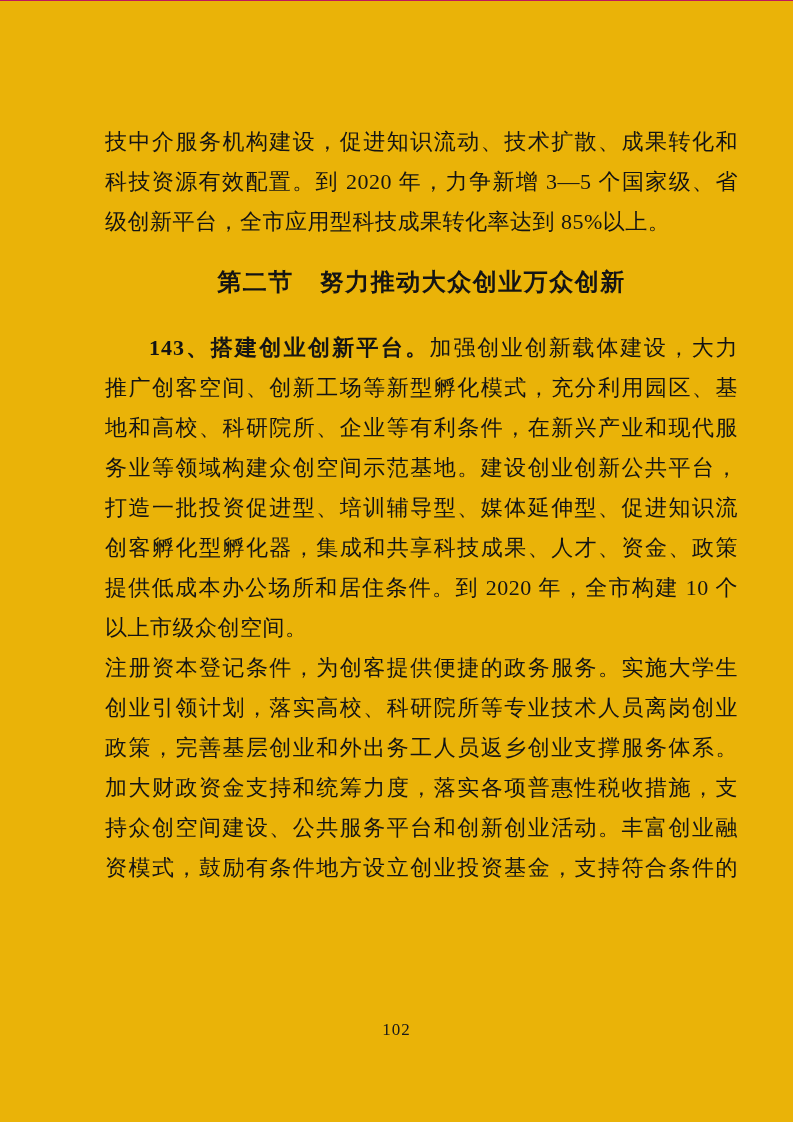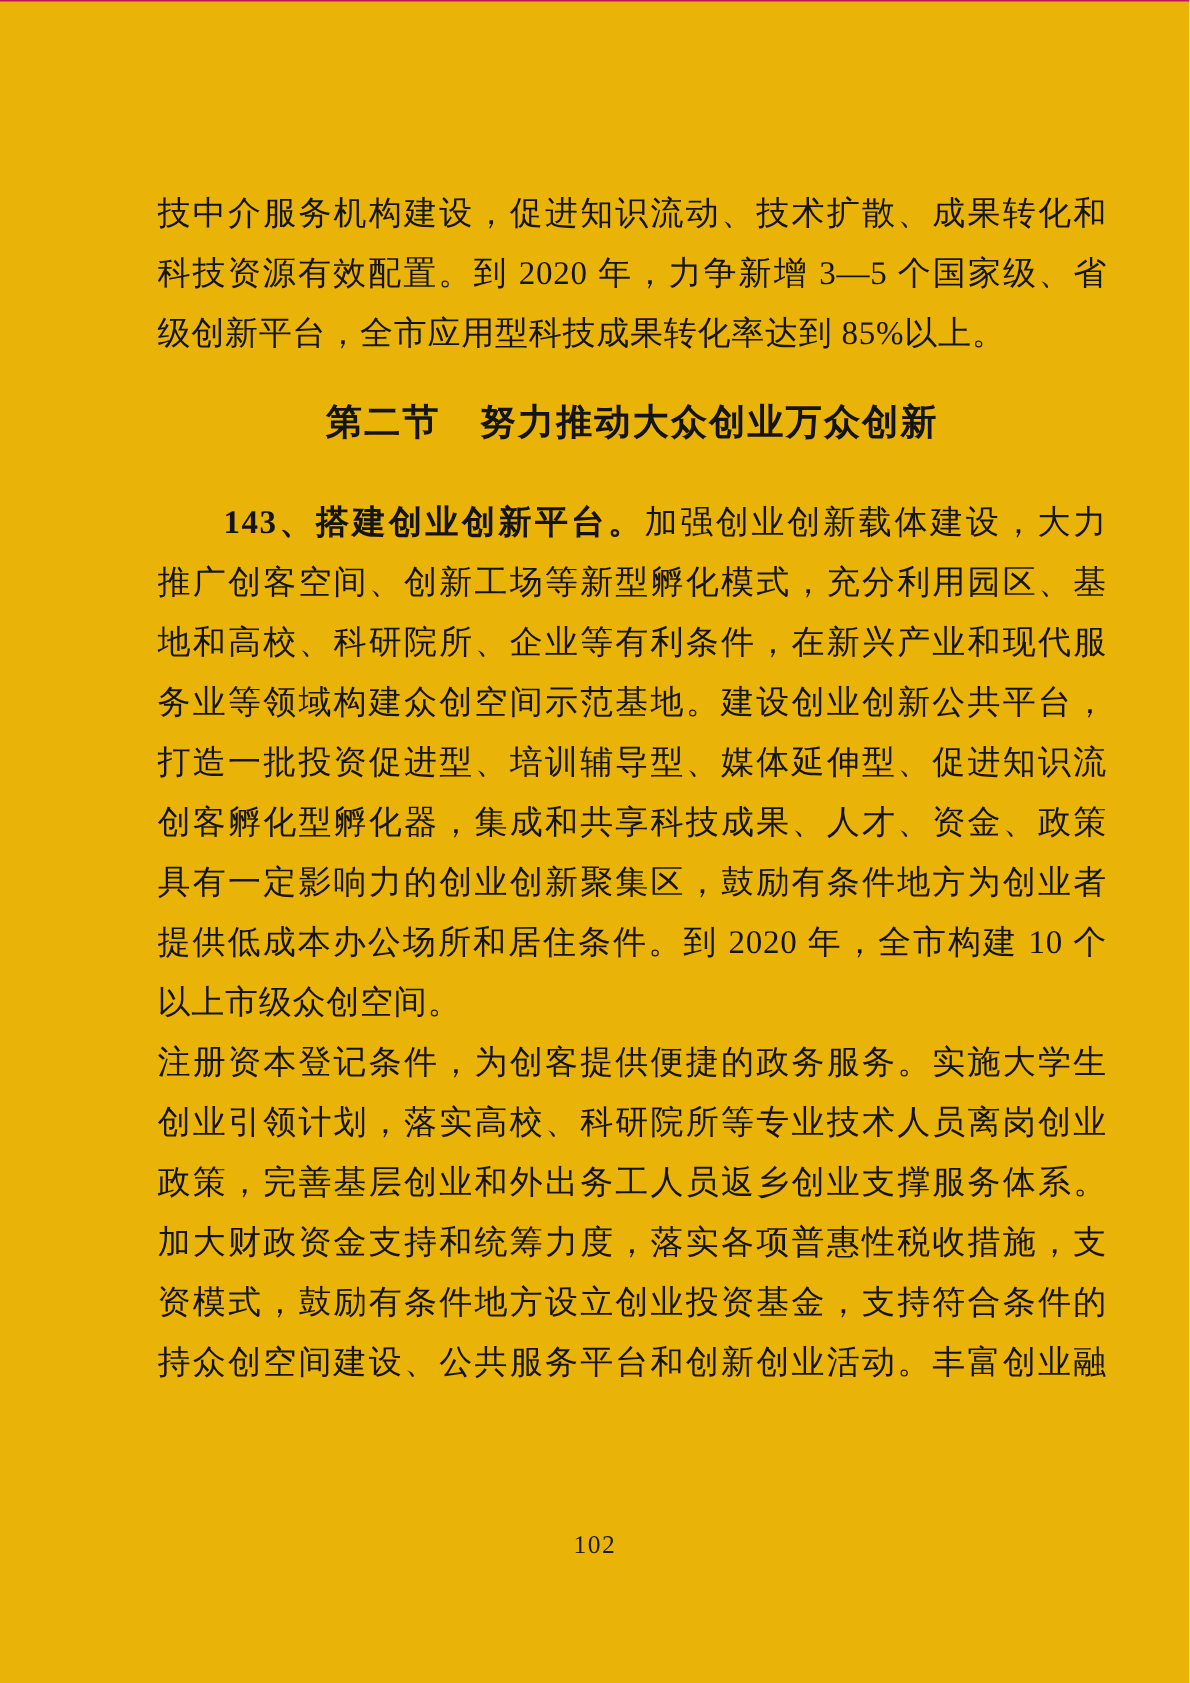--- a/index.html
+++ b/index.html
@@ -91,30 +91,29 @@
       <span>第二节</span><span class="gap"></span><span>努力推动大众创业万众创新</span>
     </div>
 
     <div>
       <div class="line indent"><span class="lead">143、搭建创业创新平台。</span><span>加强创业创新载体建设，大力</span></div>
       <div class="line">推广创客空间、创新工场等新型孵化模式，充分利用园区、基</div>
       <div class="line">地和高校、科研院所、企业等有利条件，在新兴产业和现代服</div>
       <div class="line">务业等领域构建众创空间示范基地。建设创业创新公共平台，</div>
       <div class="line">打造一批投资促进型、培训辅导型、媒体延伸型、促进知识流动、</div>
       <div class="line">创客孵化型孵化器，集成和共享科技成果、人才、资金、政策</div>
-      <div class="line">具有一定影响力的创业创新聚集区，鼓励有条件地方为创业者</div>
       <div class="line">提供低成本办公场所和居住条件。到 2020 年，全市构建 10 个</div>
       <div class="line last">以上市级众创空间。</div>
     </div>
 
     <div>
       <div class="line">注册资本登记条件，为创客提供便捷的政务服务。实施大学生</div>
       <div class="line">创业引领计划，落实高校、科研院所等专业技术人员离岗创业</div>
       <div class="line">政策，完善基层创业和外出务工人员返乡创业支撑服务体系。</div>
       <div class="line">加大财政资金支持和统筹力度，落实各项普惠性税收措施，支</div>
+      <div class="line">持众创空间建设、公共服务平台和创新创业活动。丰富创业融</div>
       <div class="line">资模式，鼓励有条件地方设立创业投资基金，支持符合条件的</div>
-      <div class="line">持众创空间建设、公共服务平台和创新创业活动。丰富创业融</div>
     </div>
 
   </div>
 
   <div class="footer">102</div>
 </div>
 
 </body></html>

